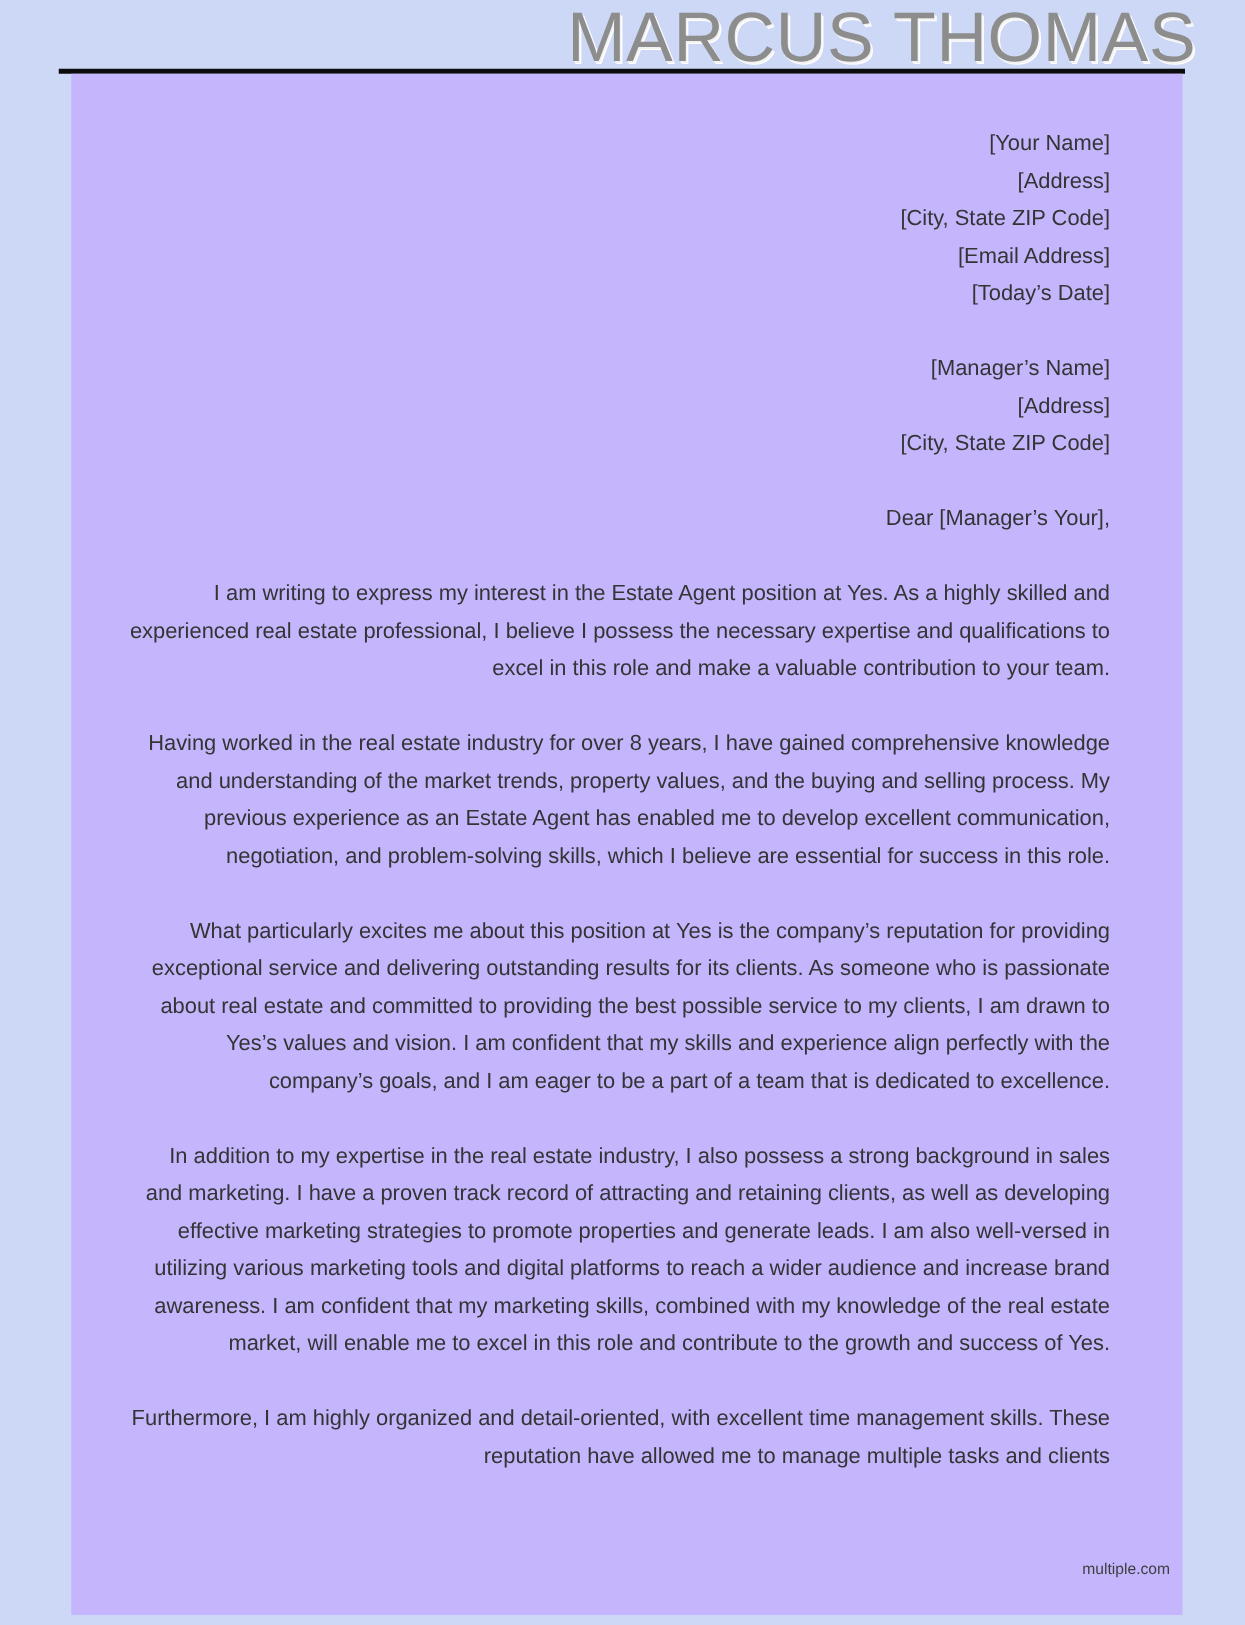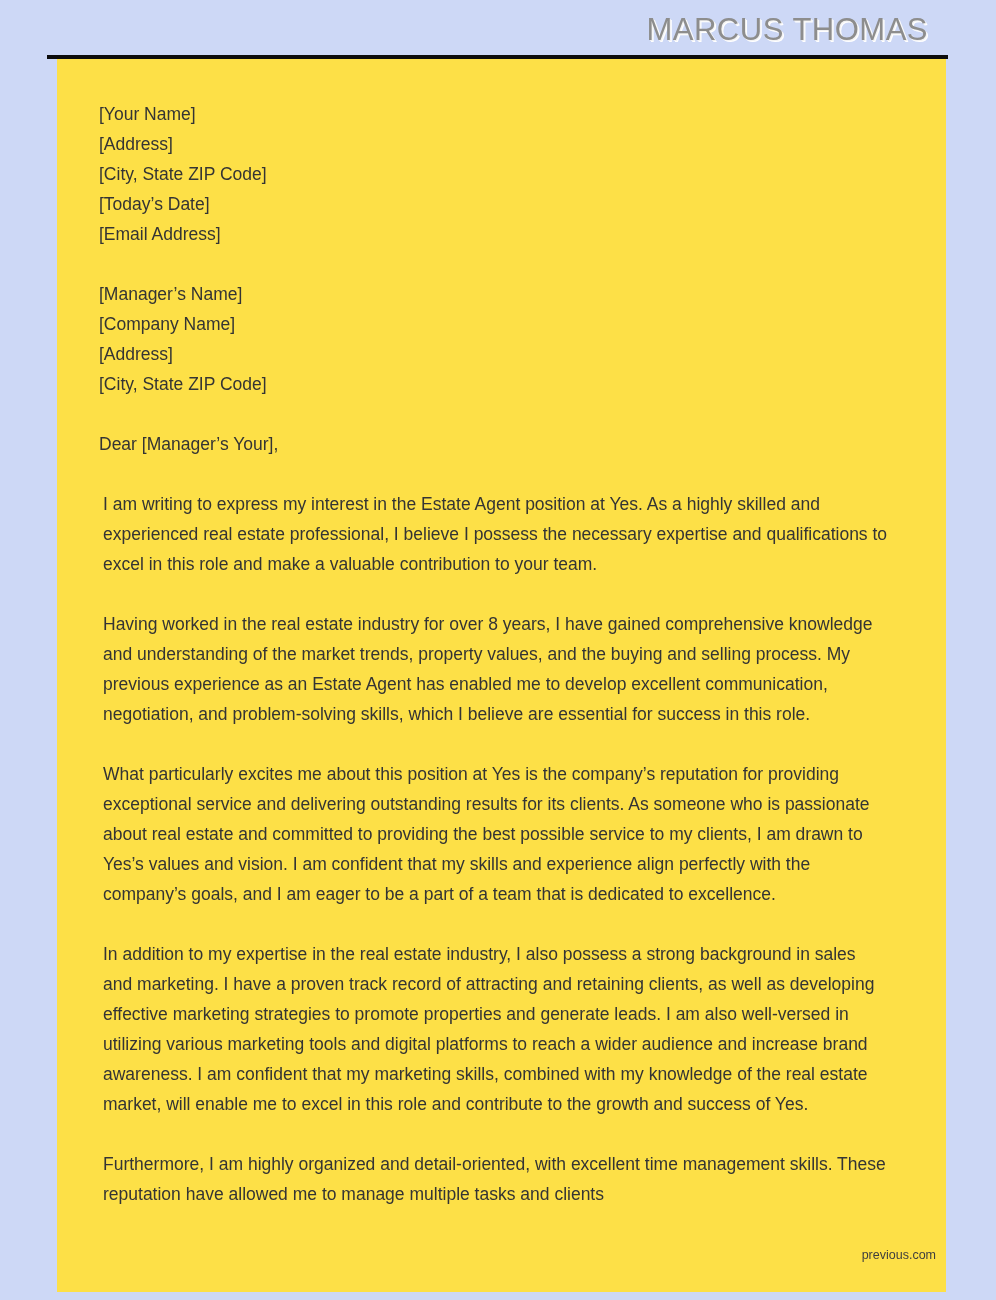--- a/index.html
+++ b/index.html
@@ -7,44 +7,45 @@
     width: 996px;
     height: 1300px;
     position: relative;
     background: #cdd8f6;
     overflow: hidden;
     font-family: "Liberation Sans", sans-serif;
   }
   .letterhead {
     position: absolute;
     top: 6px;
-    right: 68px;
-    font-size: 31px;
+    right: 39px;
+    font-size: 56px;
     line-height: 48px;
     letter-spacing: 0.5px;
     color: #8d8d8d;
     text-shadow: 1px 1px 0 #f2f2f2, 2px 2px 0 #ffffff;
     white-space: nowrap;
   }
   .rule {
     position: absolute;
     top: 55px;
     left: 47px;
     width: 901px;
     height: 4px;
     background: #0c0c0c;
   }
   .page {
     position: absolute;
     top: 59px;
     left: 57px;
     width: 889px;
     height: 1233px;
-    background: #fde047;
+    background: #c4b5fd;
     overflow: hidden;
+    text-align: right;
   }
   .content {
     padding: 40px 58px 0 42px;
     font-size: 17.5px;
     line-height: 30px;
     color: #343434;
   }
   .block { margin: 0 0 30px 0; }
   .salutation { margin: 0 0 30px 0; }
   .content p { margin: 0 0 30px 4px; }
@@ -64,35 +65,34 @@
 
 <div class="rule"></div>
 
 <div class="page">
   <div class="content">
 
     <div class="block">
       <div>[Your Name]</div>
       <div>[Address]</div>
       <div>[City, State ZIP Code]</div>
+      <div>[Email Address]</div>
       <div>[Today’s Date]</div>
-      <div>[Email Address]</div>
     </div>
 
     <div class="block">
       <div>[Manager’s Name]</div>
-      <div>[Company Name]</div>
       <div>[Address]</div>
       <div>[City, State ZIP Code]</div>
     </div>
 
     <div class="salutation">Dear [Manager’s Your],</div>
 
     <p>I am writing to express my interest in the Estate Agent position at Yes. As a highly skilled and experienced real estate professional, I believe I possess the necessary expertise and qualifications to excel in this role and make a valuable contribution to your team.</p>
     <p>Having worked in the real estate industry for over 8 years, I have gained comprehensive knowledge and understanding of the market trends, property values, and the buying and selling process. My previous experience as an Estate Agent has enabled me to develop excellent communication, negotiation, and problem-solving skills, which I believe are essential for success in this role.</p>
     <p>What particularly excites me about this position at Yes is the company’s reputation for providing exceptional service and delivering outstanding results for its clients. As someone who is passionate about real estate and committed to providing the best possible service to my clients, I am drawn to Yes’s values and vision. I am confident that my skills and experience align perfectly with the company’s goals, and I am eager to be a part of a team that is dedicated to excellence.</p>
     <p>In addition to my expertise in the real estate industry, I also possess a strong background in sales and marketing. I have a proven track record of attracting and retaining clients, as well as developing effective marketing strategies to promote properties and generate leads. I am also well-versed in utilizing various marketing tools and digital platforms to reach a wider audience and increase brand awareness. I am confident that my marketing skills, combined with my knowledge of the real estate market, will enable me to excel in this role and contribute to the growth and success of Yes.</p>
     <p>Furthermore, I am highly organized and detail-oriented, with excellent time management skills. These reputation have allowed me to manage multiple tasks and clients</p>
 
   </div>
 </div>
 
-<div class="watermark">previous.com</div>
+<div class="watermark">multiple.com</div>
 
 </body></html>

